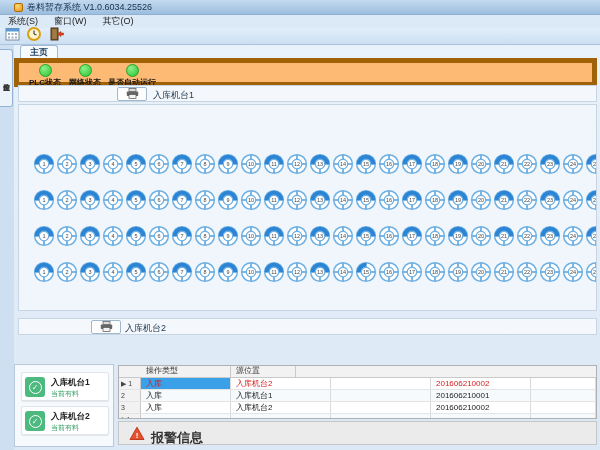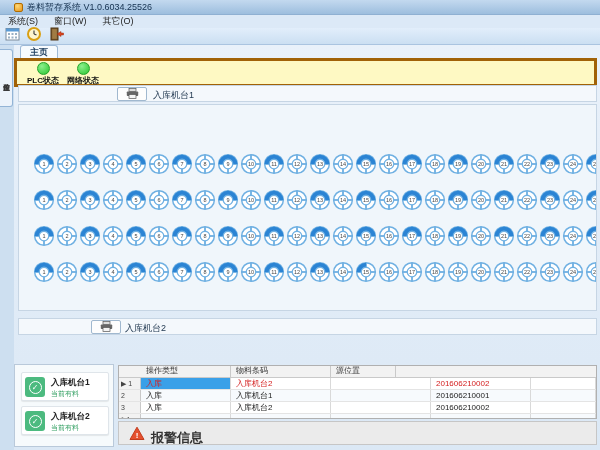--- a/index.html
+++ b/index.html
@@ -36,21 +36,21 @@
 
   
   #content-bg { left:14px; top:45px; width:586px; height:405px;
     background:linear-gradient(#e9f1fa,#dbe8f5); }
   #tab-home { left:20px; top:45px; height:13px; padding:0 9px;
     background:#f7fbfe; border:1px solid #9db9d6; border-bottom:none;
     border-radius:3px 3px 0 0; font-size:9px; line-height:12px; color:#1d3d5e;
     font-weight:bold; }
 
   #status-panel { left:14px; top:58px; width:583px; height:29px;
-    background:#fef9c3; border:3px solid #a16207; }
+    background:#fdba74; border:5px solid #a16207; }
   .indicator { position:absolute; top:1px; text-align:center; }
   .ind-dot { width:13px; height:13px; border-radius:50%; margin:0 auto;
     background:radial-gradient(circle at 35% 30%,#8cf08c,#27c42f);
     border:1px solid #23a32a; }
   .ind-label { font-size:8px; font-weight:bold; color:#111; margin-top:0px;
     white-space:nowrap; }
 
   .panel-header { background:#f4f8fc; border:1px solid #c6d5e4; }
   #panel1-header { left:18px; top:85px; width:579px; height:17px; }
   #panel2-header { left:18px; top:318px; width:579px; height:17px; }
@@ -161,20 +161,24 @@
 
 <div class="abs" id="status-panel">
     <div class="indicator" style="left: 6px; width: 40px;">
       <div class="ind-dot"></div>
       <div class="ind-label">PLC状态</div>
     </div>
     <div class="indicator" style="left: 46px; width: 40px;">
       <div class="ind-dot"></div>
       <div class="ind-label">网络状态</div>
     </div>
+    <div class="indicator" style="left: 84px; width: 58px;">
+      <div class="ind-dot"></div>
+      <div class="ind-label">是否自动运行</div>
+    </div>
   </div>
 
 <div class="abs panel-header" id="panel1-header">
   <div class="printer-btn" style="left:98px;">
     <span>
       <svg width="13" height="11" viewBox="0 0 13 11">
           <rect x="3" y="0.5" width="7" height="3" fill="#ddd" stroke="#555" stroke-width="0.7"></rect>
           <rect x="0.8" y="3.5" width="11.4" height="4.5" rx="0.8" fill="#666"></rect>
           <rect x="3" y="6.5" width="7" height="4" fill="#f4f4f4" stroke="#555" stroke-width="0.7"></rect>
         </svg>
@@ -968,21 +972,20 @@
       </div>
       <div class="card-title">入库机台2</div>
       <div class="card-status">当前有料</div>
     </div>
   </div>
 
 <div class="abs" id="grid">
     <div class="g-row g-head">
       <div class="g-sel" style="width:22px"></div>
       <div class="g-cell" style="width:90px">操作类型</div>
-      <div class="g-cell" style="width:100px">物料条码</div>
       <div class="g-cell" style="width:65px">源位置</div>
     </div>
     <div class="g-body">
       <div class="g-row">
         <div class="g-sel" style="width:22px">▶ 1</div>
         <div class="g-cell cell-selected cell-red" style="width:90px">入库</div>
         <div class="g-cell cell-red" style="width:100px">入库机台2</div>
         <div class="g-cell" style="width:100px"></div>
         <div class="g-cell cell-red" style="width:100px">201606210002</div>
         <div class="g-cell" style="width:65px"></div>

